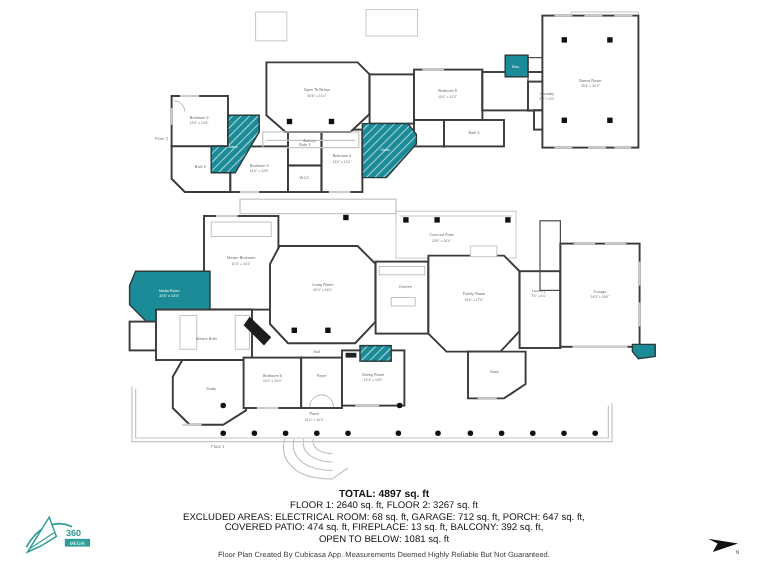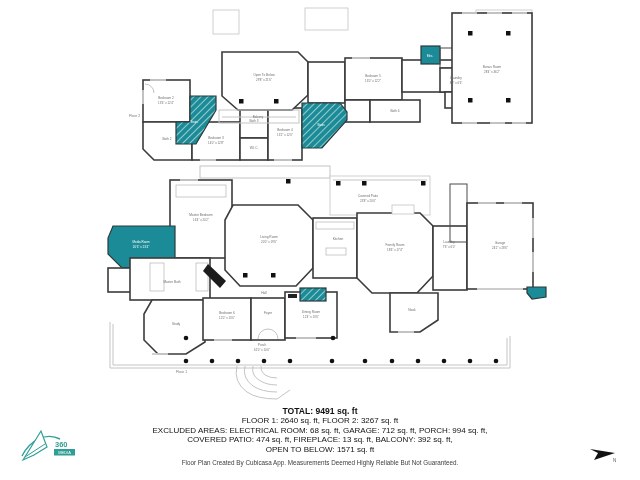--- a/index.html
+++ b/index.html
@@ -249,21 +249,21 @@
     <text x="42.5" y="28" font-size="4" fill="#ffffff" text-anchor="middle" font-family="Liberation Sans, sans-serif">MEDIA</text>
   </g>
 
   <g>
     <polygon points="590,449 615,453 594,460 598,453" fill="#111"></polygon>
     <text x="613" y="462" font-size="4.5" fill="#555" font-family="Liberation Sans, sans-serif">N</text>
   </g>
 </svg>
 
 <div class="summary">
-  <p class="total">TOTAL: 9491 sq. ft</p>
+  <p class="total">TOTAL: 4897 sq. ft</p>
   <p>FLOOR 1: 2640 sq. ft, FLOOR 2: 3267 sq. ft</p>
-  <p>EXCLUDED AREAS: ELECTRICAL ROOM: 68 sq. ft, GARAGE: 712 sq. ft, PORCH: 994 sq. ft,</p>
+  <p>EXCLUDED AREAS: ELECTRICAL ROOM: 68 sq. ft, GARAGE: 712 sq. ft, PORCH: 647 sq. ft,</p>
   <p>COVERED PATIO: 474 sq. ft, FIREPLACE: 13 sq. ft, BALCONY: 392 sq. ft,</p>
-  <p>OPEN TO BELOW: 1571 sq. ft</p>
+  <p>OPEN TO BELOW: 1081 sq. ft</p>
 </div>
 <div class="disclaimer">Floor Plan Created By Cubicasa App. Measurements Deemed Highly Reliable But Not Guaranteed.</div>
 
 </div>
 
 </body></html>

